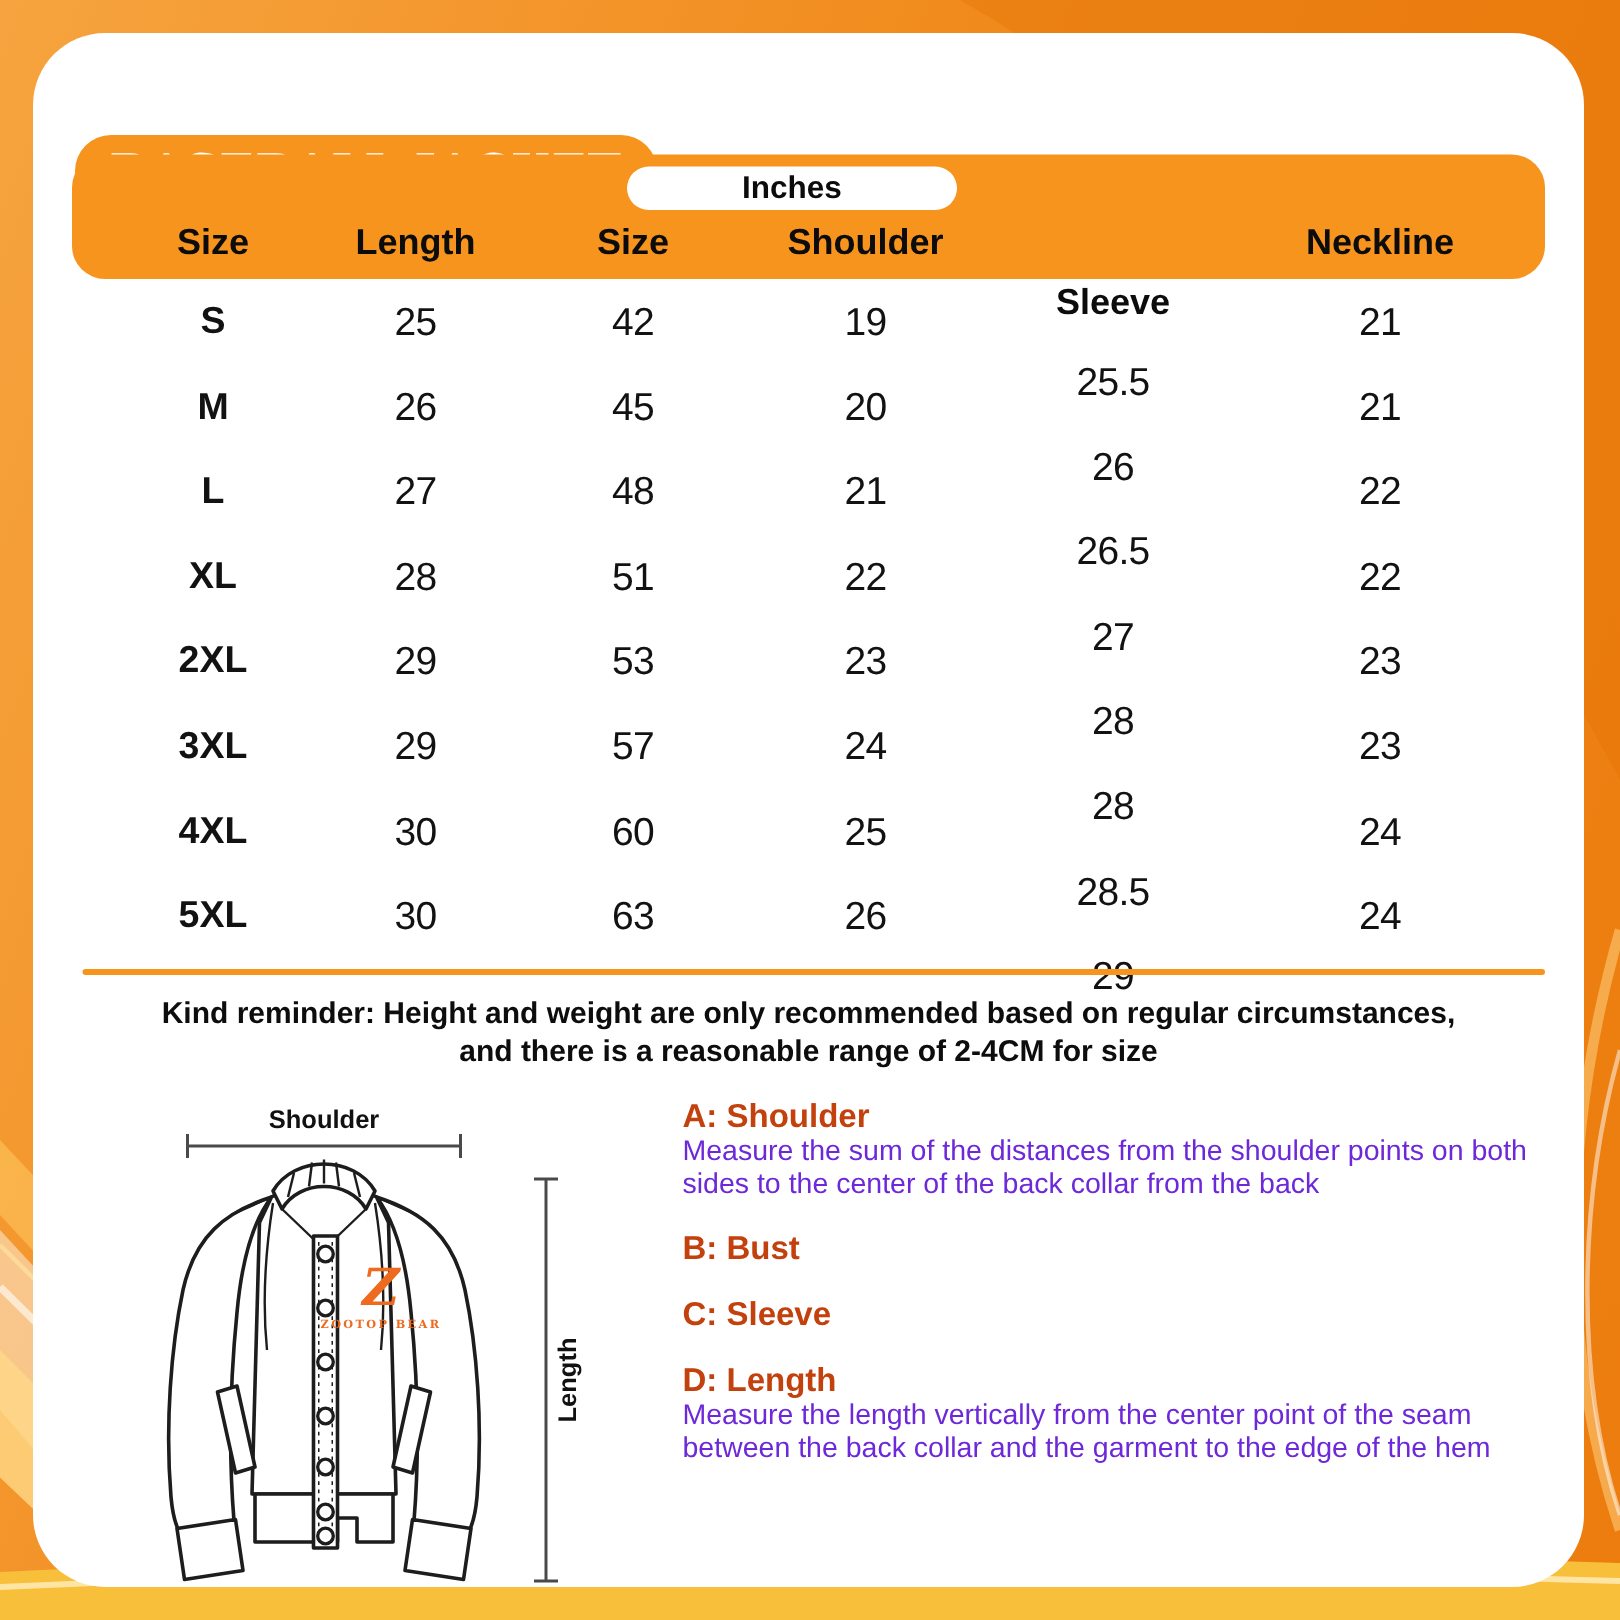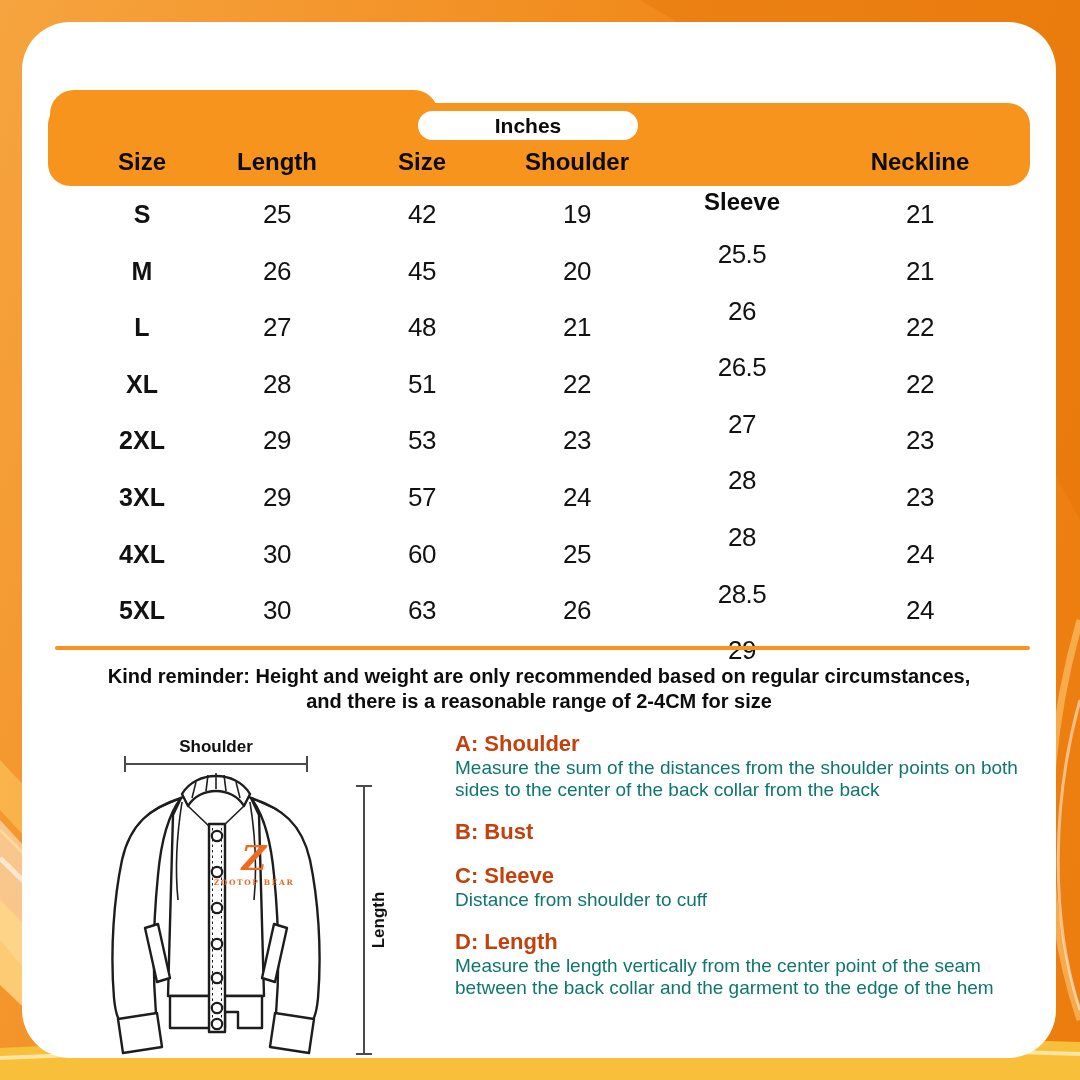--- a/index.html
+++ b/index.html
@@ -59,21 +59,21 @@
   .reminder {
     position:absolute; left:30px; top:642px; width:974px;
     text-align:center; font-weight:700; font-size:20px; line-height:25px; color:#0d0d0d;
   }
 
   .diagram { position:absolute; left:56px; top:698px; width:345px; height:348px; }
 
   .instructions { position:absolute; left:433px; top:708px; width:588px; }
   .instr-block { margin-bottom:17px; }
   .instr-block h3 { font-size:22px; font-weight:700; color:#c2410c; line-height:27px; }
-  .instr-block p  { font-size:19px; font-weight:400; color:#0f766e; line-height:22px; }
+  .instr-block p  { font-size:19px; font-weight:400; color:#6d28d9; line-height:22px; }
 
   .jacket-stroke { stroke:#1d1d1d; stroke-width:2.4; fill:#ffffff; stroke-linejoin:round; stroke-linecap:round; }
   .seam { stroke:#1d1d1d; stroke-width:1.6; fill:none; }
   .measure { stroke:#4a4a4a; stroke-width:2; }
   .measure-label { font-family:"Liberation Sans", sans-serif; font-weight:700; font-size:17px; fill:#111; }
 </style>
 </head>
 <body>
 
 <svg class="bg-svg" viewBox="0 0 1080 1080" preserveAspectRatio="none">
@@ -248,21 +248,20 @@
   <div class="instructions">
     <div class="instr-block">
       <h3>A: Shoulder</h3>
       <p>Measure the sum of the distances from the shoulder points on both sides to the center of the back collar from the back</p>
     </div>
     <div class="instr-block">
       <h3>B: Bust</h3>
     </div>
     <div class="instr-block">
       <h3>C: Sleeve</h3>
-      <p>Distance from shoulder to cuff</p>
     </div>
     <div class="instr-block">
       <h3>D: Length</h3>
       <p>Measure the length vertically from the center point of the seam between the back collar and the garment to the edge of the hem</p>
     </div>
   </div>
 
 </div>
 
 </body></html>

